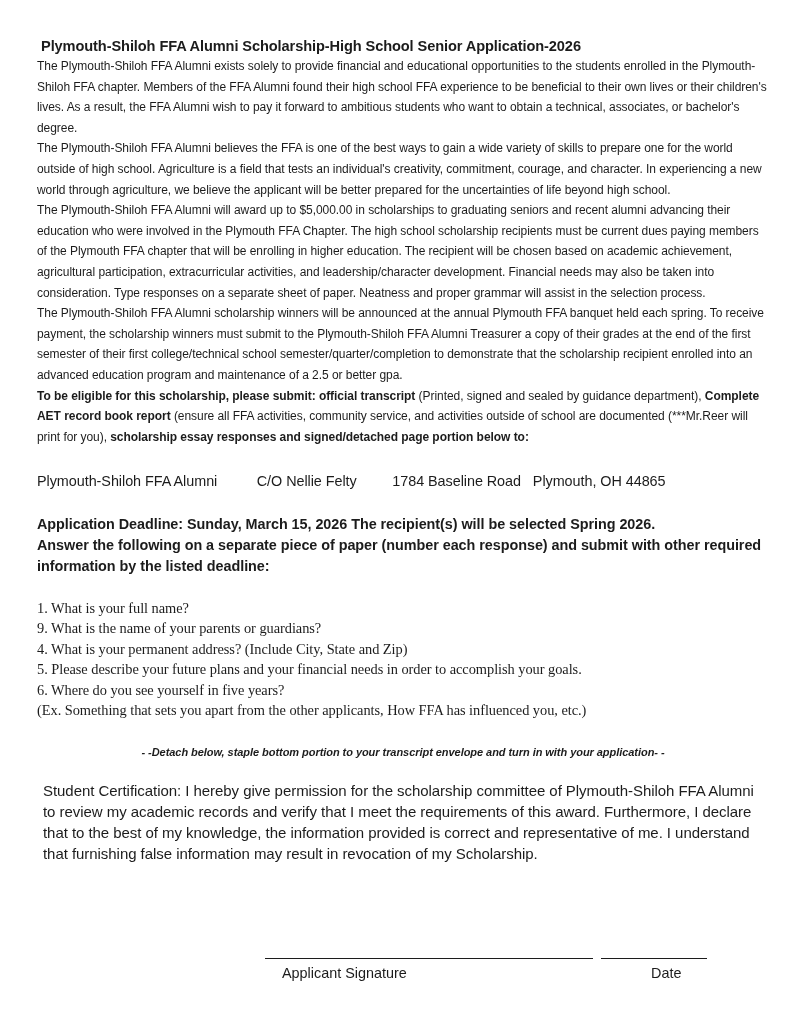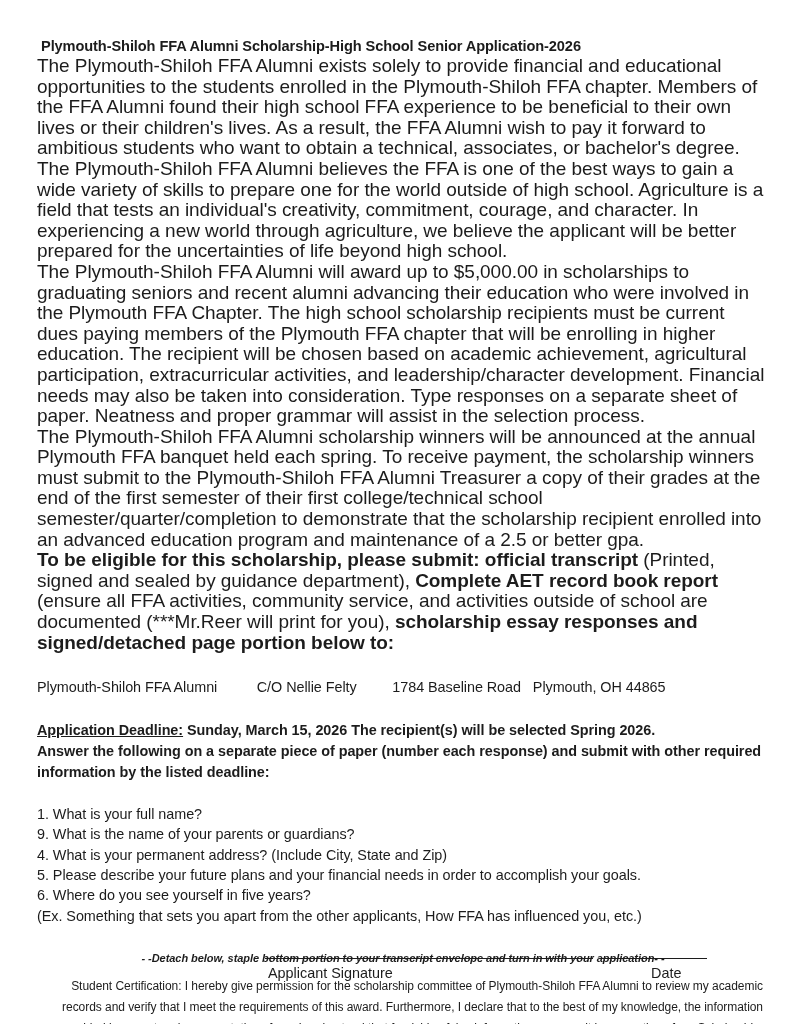--- a/index.html
+++ b/index.html
@@ -26,29 +26,29 @@
   }
   .doc-title {
     font-size: 14.6px;
     font-weight: bold;
     line-height: 20px;
     margin: 0 0 0 4px;
     letter-spacing: -0.1px;
     white-space: nowrap;
   }
   p.para {
-    font-size: 19px;
+    font-size: 12px;
     line-height: 20.6px;
     margin: 0;
     text-align: left;
     letter-spacing: -0.05px;
   }
   .gap-para { margin-top: 19px; }
   .b { font-weight: bold; text-align: center; }
-  .u { text-decoration: underline; }
+  .u { }
 
   .addr-line {
     font-size: 14.4px;
     line-height: 20.6px;
     margin: 24px 0 0 0;
     white-space: pre;
     letter-spacing: -0.05px;
   }
   .deadline-block {
     margin-top: 22px;
@@ -56,35 +56,35 @@
     line-height: 21px;
     font-weight: bold;
     letter-spacing: -0.05px;
   }
   .questions {
     margin-top: 21px;
     font-size: 14.4px;
     line-height: 20.4px;
     letter-spacing: -0.05px;
   }
-  .questions div { white-space: pre-wrap; }
+  .questions div { white-space: pre-wrap; font-family: Liberation Serif, serif; }
 
   .detach {
     margin-top: 22px;
     text-align: center;
     font-size: 11px;
     font-style: italic;
     font-weight: bold;
     line-height: 20px;
     letter-spacing: -0.05px;
   }
   .certification {
-    margin-top: 8px;
-    text-align: right;
-    font-size: 12px;
+    margin-top: 18px;
+    text-align: left;
+    font-size: 15px;
     line-height: 21px;
     padding: 0 6px;
     letter-spacing: -0.05px;
   }
 
   .sig-area {
     position: absolute;
     left: 37px;
     right: 22px;
     top: 958px;
@@ -103,21 +103,21 @@
   .rule-signature { left: 228px; width: 328px; }
   .rule-date { left: 564px; width: 106px; }
   .sig-labels {
     position: relative;
     margin-top: 3px;
     height: 20px;
     font-size: 14.4px;
     line-height: 20px;
   }
   .sig-labels span { position: absolute; top: 0; }
-  .label-signature { left: 231px; }
+  .label-signature { left: 245px; }
   .label-date { left: 567px; margin-left: 47px; }
 </style>
 </head>
 <body>
 
 <div class="page">
 
   <h1 class="doc-title">Plymouth-Shiloh FFA Alumni Scholarship-High School Senior Application-2026</h1>
 
   <p class="para">The Plymouth-Shiloh FFA Alumni exists solely to provide financial and educational opportunities to the students enrolled in the Plymouth-Shiloh FFA chapter.  Members of the FFA Alumni found their high school FFA experience to be beneficial to their own lives or their children's lives.  As a result, the FFA Alumni wish to pay it forward to ambitious students who want to obtain a technical, associates, or bachelor's degree.</p>

